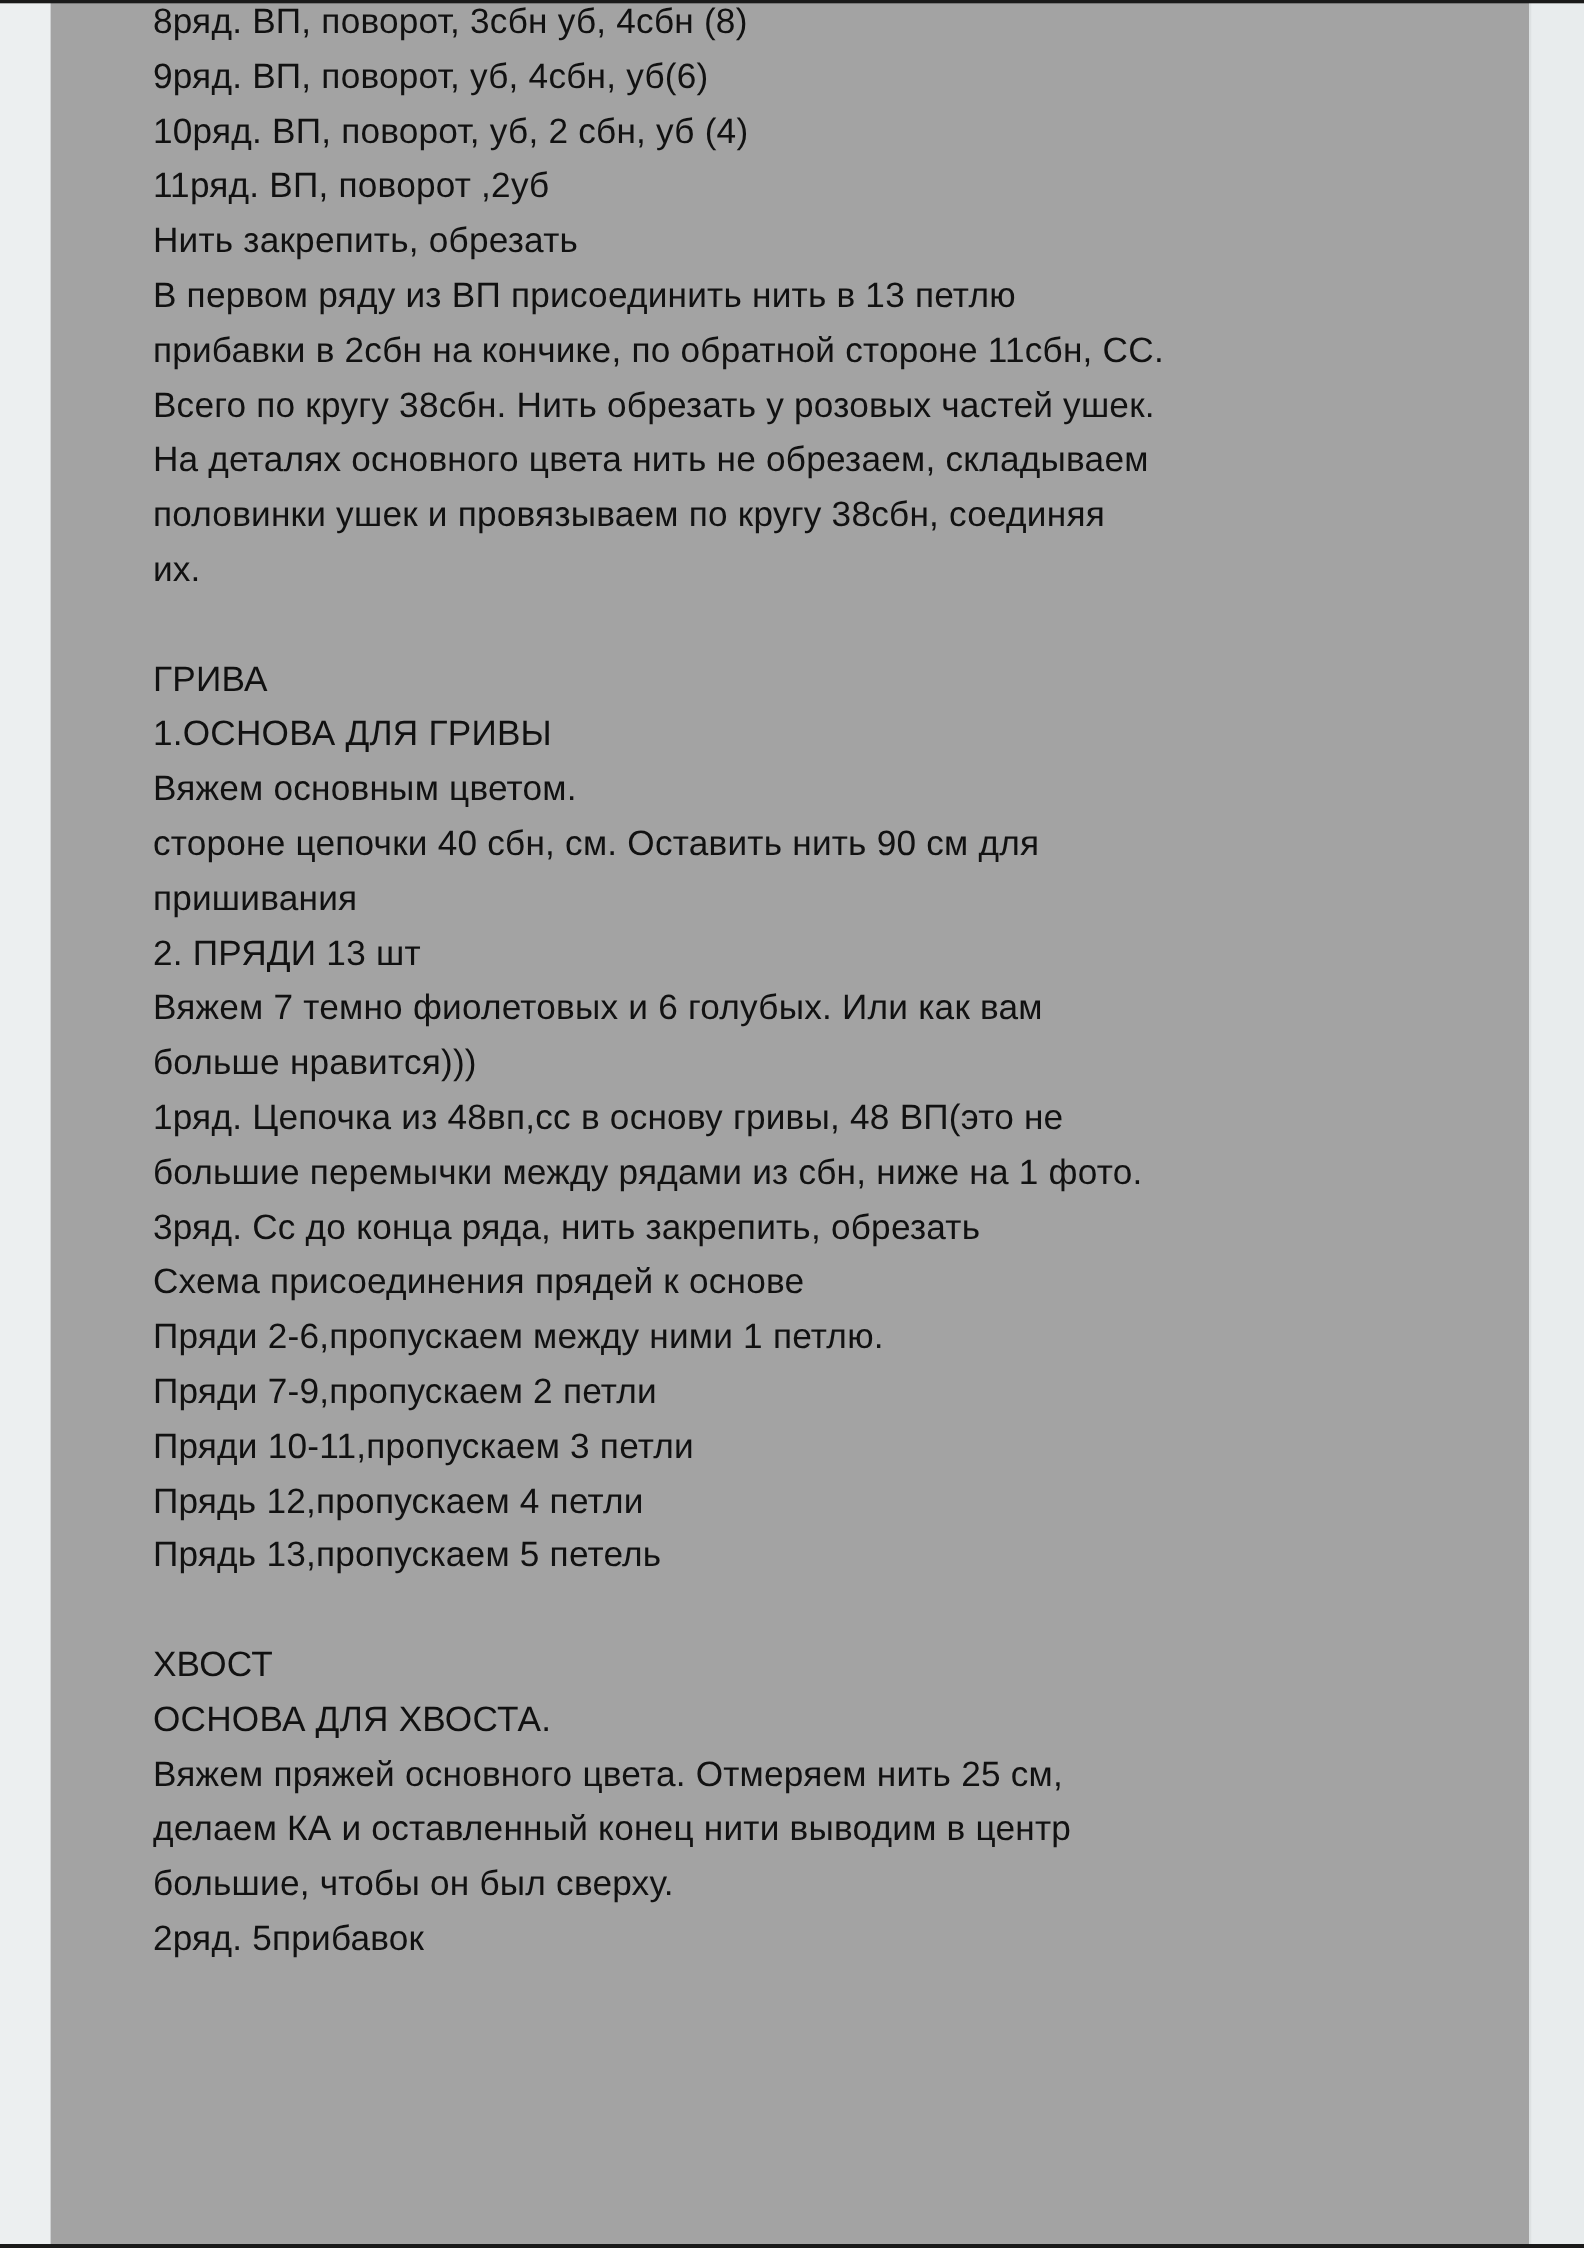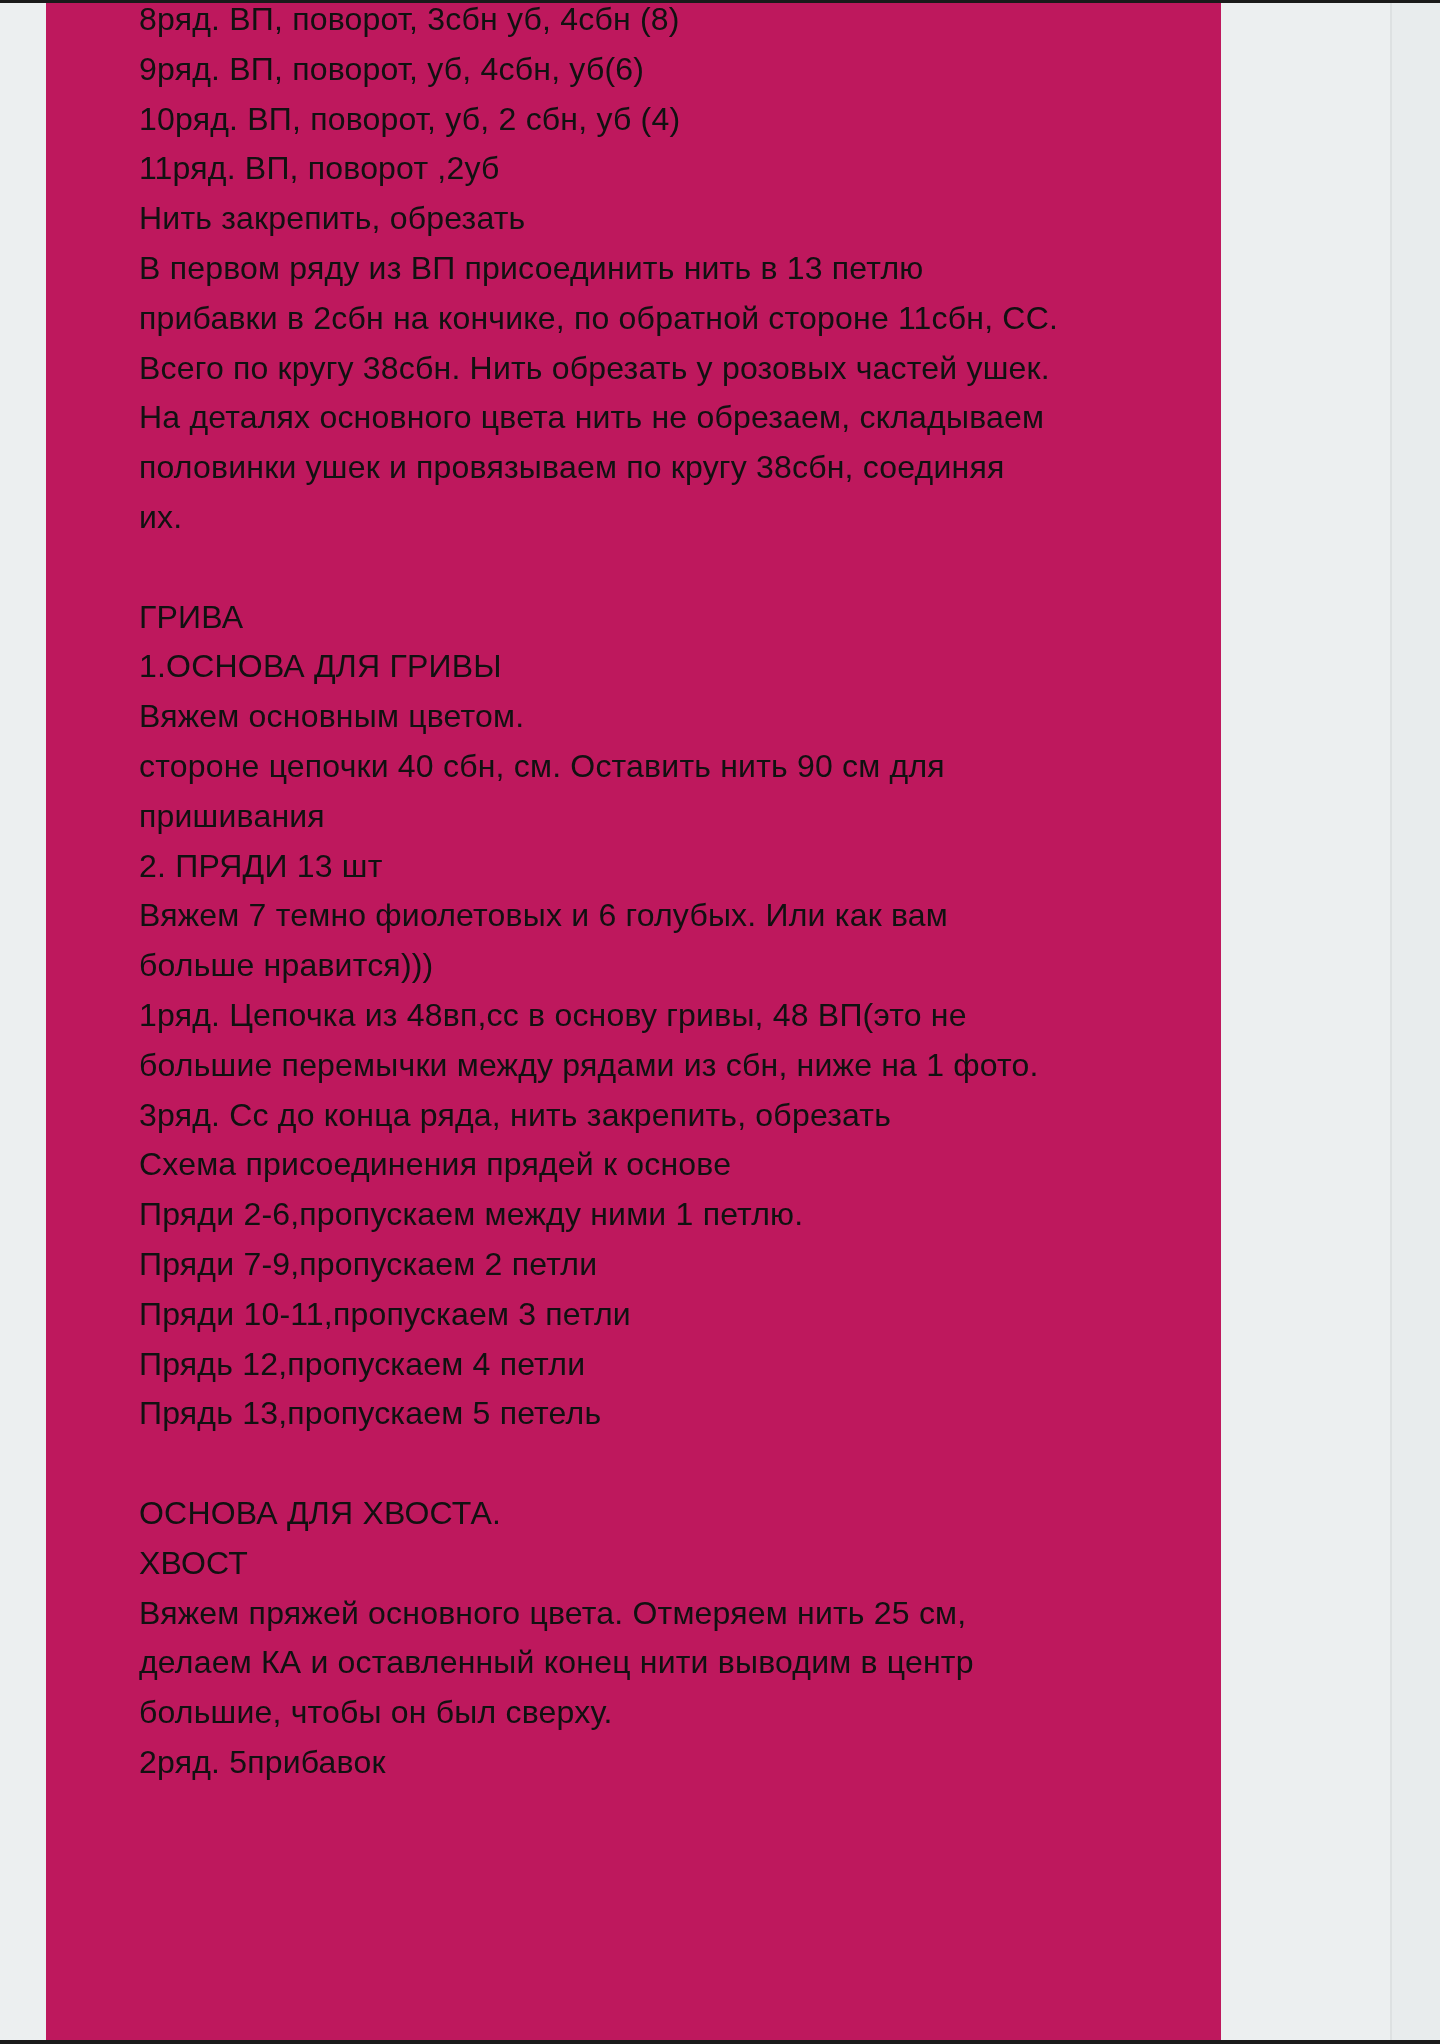--- a/index.html
+++ b/index.html
@@ -43,23 +43,23 @@
     width: 50px;
     height: 2044px;
     background: #e8eced;
     border-left: 2px solid #dde1e2;
     box-sizing: border-box;
   }
   .page {
     position: absolute;
     left: 46px;
     top: 0;
-    width: 1175px;
+    width: 1344px;
     height: 2044px;
-    background: #be185d;
+    background: #a3a3a3;
     overflow: hidden;
   }
   .content {
     position: absolute;
     left: 93px;
     top: -5px;
     width: 1220px;
     color: #111111;
     font-size: 32px;
     line-height: 49.8px;
@@ -119,22 +119,22 @@
       <span class="line">Пряди 2-6,пропускаем между ними 1 петлю.</span>
       <span class="line">Пряди 7-9,пропускаем 2 петли</span>
       <span class="line">Пряди 10-11,пропускаем 3 петли</span>
       <span class="line">Прядь 12,пропускаем 4 петли</span>
       <span class="line">Прядь 13,пропускаем 5 петель</span>
     </div>
 
     <span class="blank"></span>
 
     <div class="section">
+      <span class="line">ХВОСТ</span>
       <span class="line">ОСНОВА ДЛЯ ХВОСТА.</span>
-      <span class="line">ХВОСТ</span>
       <span class="line">Вяжем пряжей основного цвета. Отмеряем нить 25 см,</span>
       <span class="line">делаем КА и оставленный конец нити выводим в центр</span>
       <span class="line">большие, чтобы он был сверху.</span>
       <span class="line">2ряд. 5прибавок</span>
     </div>
 
   </div>
 </div>
 
 <div class="margin-right"></div>

